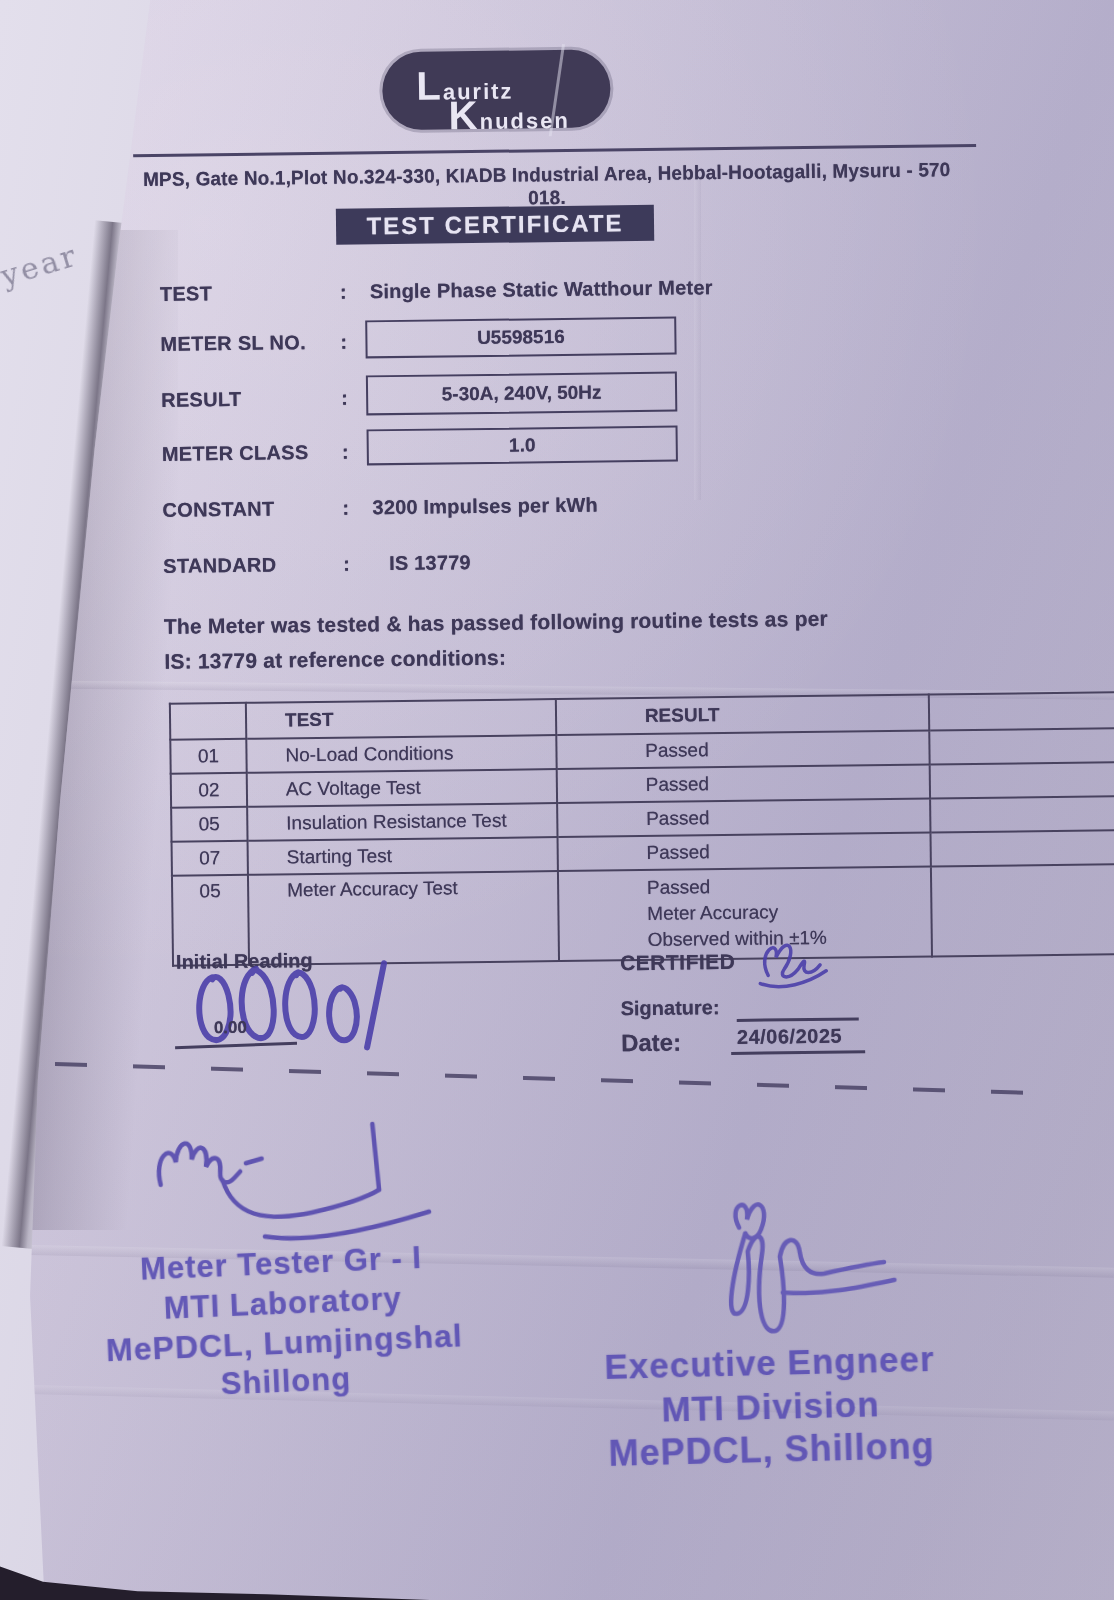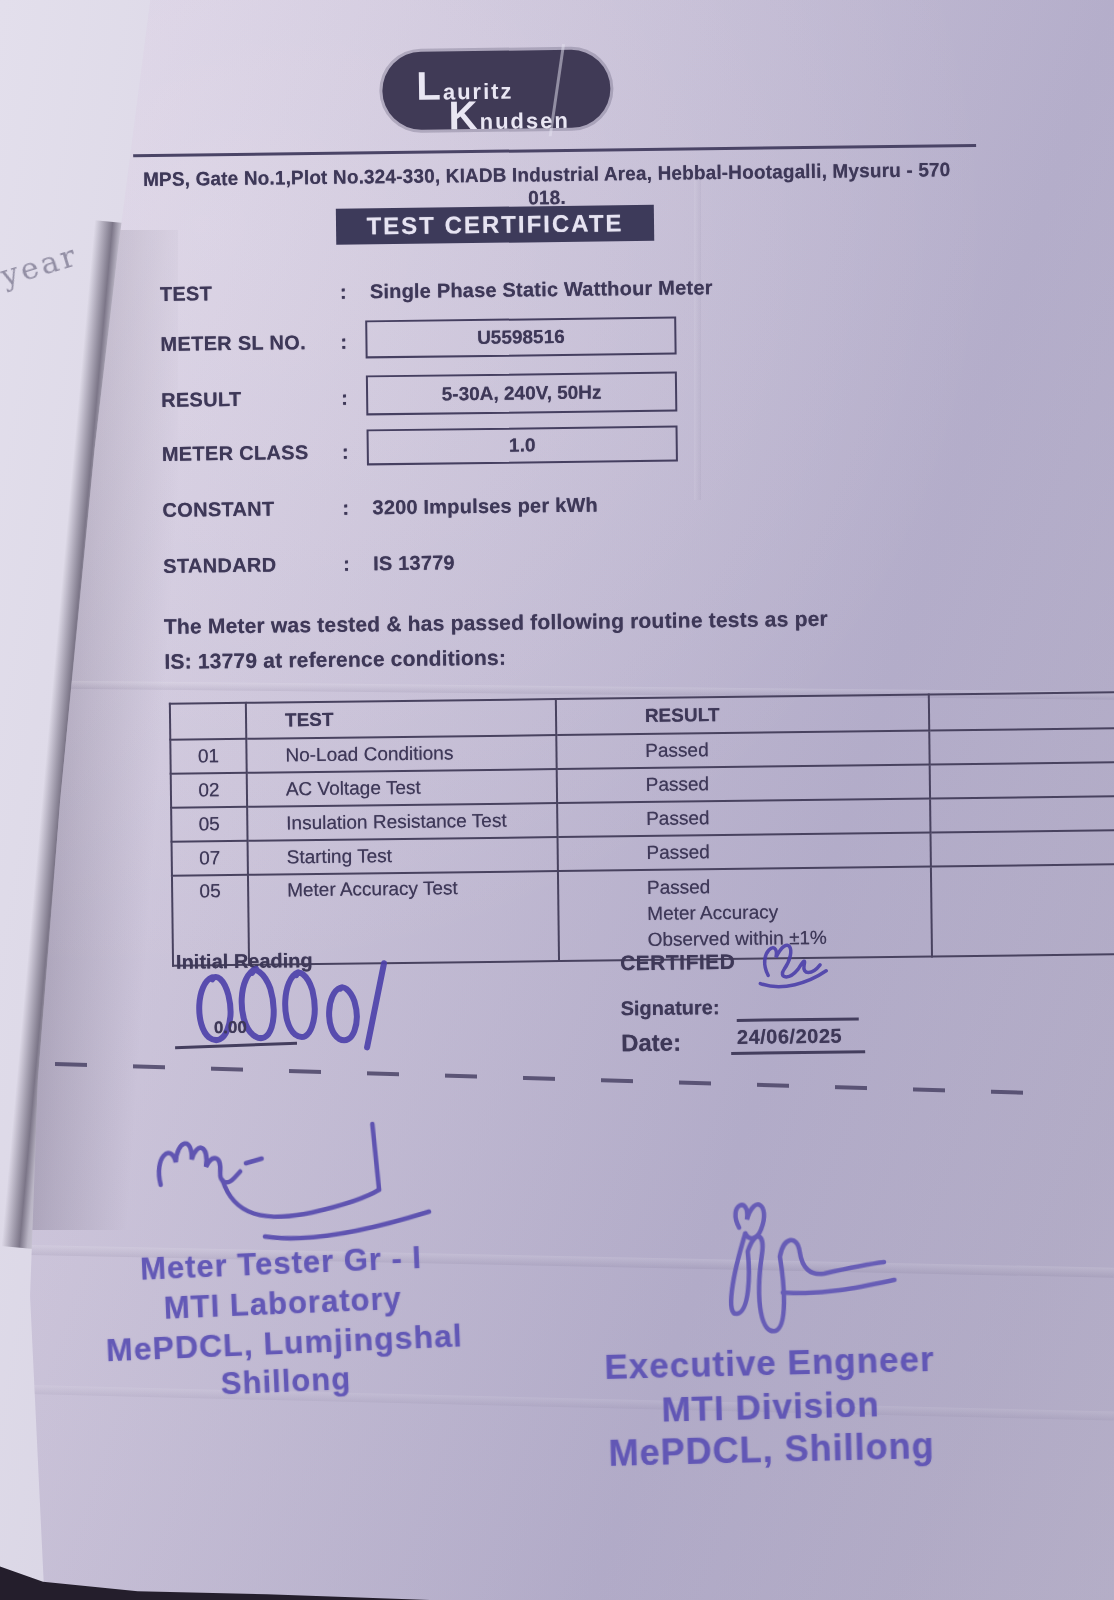--- a/index.html
+++ b/index.html
@@ -183,21 +183,21 @@
     <div class="abs vbox print" style="left:363px;top:427px;width:307px;height:32px;">
       <span>1.0</span>
     </div>
 
     <div class="abs lbl print" style="left:158px;top:494px;">CONSTANT</div>
     <div class="abs colon print" style="left:338px;top:494px;">:</div>
     <div class="abs val print" style="left:368px;top:494px;">3200 Impulses per kWh</div>
 
     <div class="abs lbl print" style="left:158px;top:550px;">STANDARD</div>
     <div class="abs colon print" style="left:338px;top:550px;">:</div>
-    <div class="abs val print" style="left:368px;top:550px;">IS 13779</div>
+    <div class="abs val print" style="left:384px;top:550px;">IS 13779</div>
 
     <div class="abs para print" style="left:158px;top:610px;">The Meter was tested &amp; has passed following routine tests as per</div>
     <div class="abs para print" style="left:158px;top:645px;">IS: 13779 at reference conditions:</div>
 
     <table class="tests">
       <tbody>
           <tr>
         <th class="c-sno"></th>
         <th class="c-test">TEST</th>
         <th class="c-res">RESULT</th>

